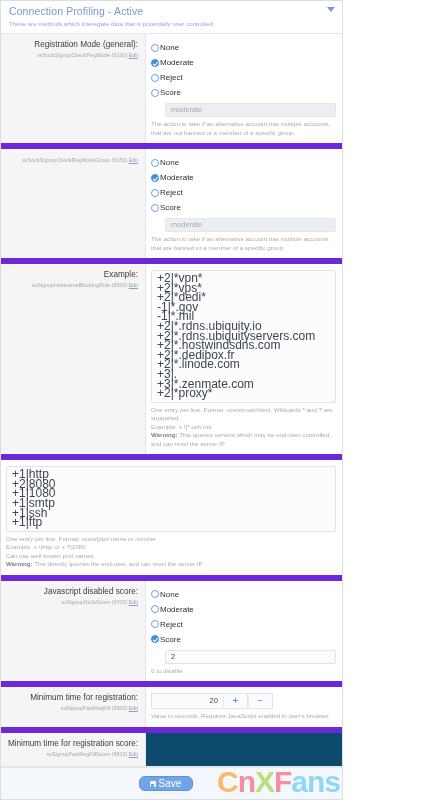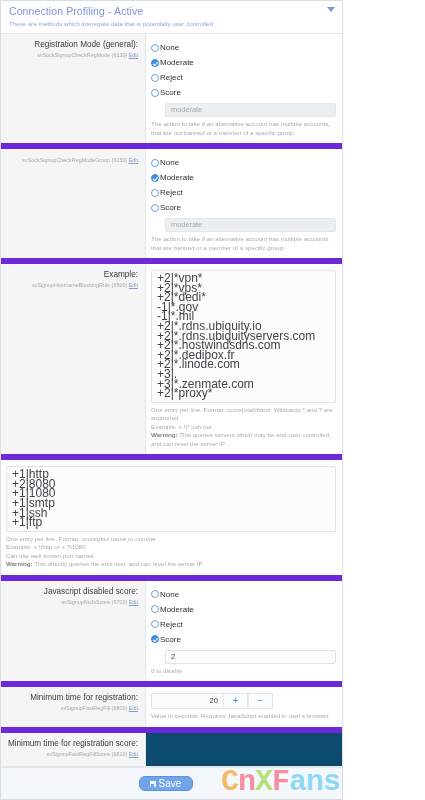--- a/index.html
+++ b/index.html
@@ -242,21 +242,20 @@
   
   .watermark {
     position: absolute;
     right: 2px; bottom: 2px;
     font-size: 30px;
     font-weight: bold;
     letter-spacing: -1px;
     line-height: 30px;
     pointer-events: none;
     user-select: none;
-    font-family: Liberation Mono, monospace;
   }
   .watermark span:nth-child(1){ color:#f7b96a; }
   .watermark span:nth-child(2){ color:#f58ea0; }
   .watermark span:nth-child(3){ color:#b7e07a; }
   .watermark span:nth-child(4){ color:#f58ea0; }
   .watermark span:nth-child(5){ color:#8fd8f5; }
   .watermark span:nth-child(6){ color:#8fd8f5; }
   .watermark span:nth-child(7){ color:#8fd8f5; }
   .watermark span:nth-child(8){ color:#8fd8f5; }
 </style>

